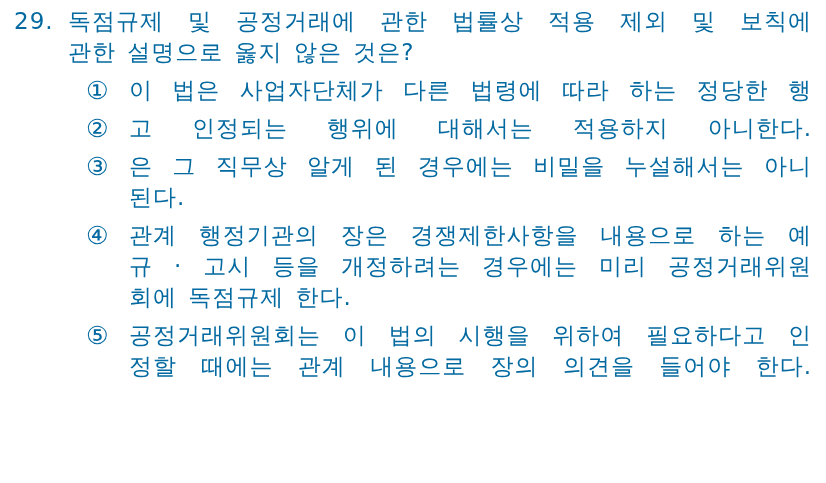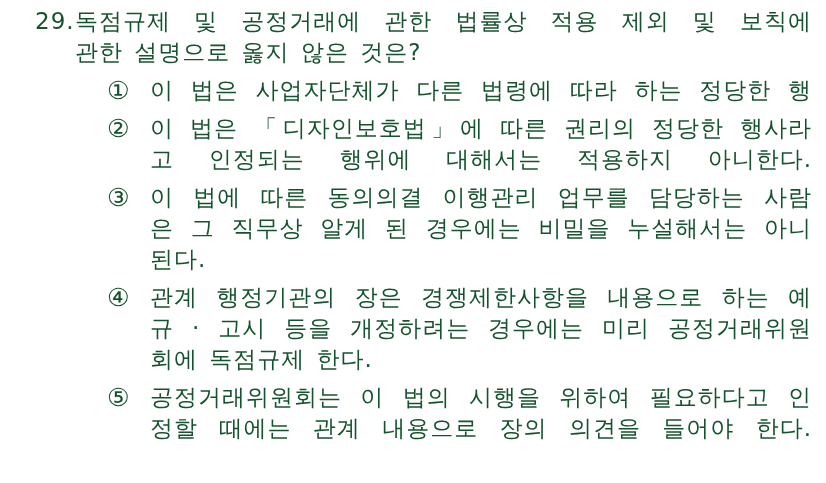--- a/index.html
+++ b/index.html
@@ -1,32 +1,32 @@
 <!DOCTYPE html>
 <html><head>
 <meta charset="utf-8">
 <style>
   html, body { margin: 0; padding: 0; background: #ffffff; }
   .page {
     position: relative;
     width: 826px;
     height: 483px;
     box-sizing: border-box;
-    padding: 6px 14px 0 35px;
+    padding: 6px 14px 0 14px;
     background: #ffffff;
-    color: #14532d;
+    color: #0369a1;
     font-family: "DejaVu Sans", sans-serif;
     font-size: 23px;
     line-height: 31px;
     letter-spacing: 1px;
     overflow: hidden;
   }
   .question { display: flex; margin-bottom: 6px; }
   .qnum { flex: 0 0 40px; width: 40px; }
-  .qtext { flex: 1; min-width: 0; }
+  .qtext { flex: 1; min-width: 0; margin-left: 14px; }
   .options { margin: 0; padding: 0; list-style: none; }
   .option { display: flex; margin-top: 7px; padding-left: 72px; }
   .marker { flex: 0 0 43px; width: 43px; font-size: 25px; }
   .otext { flex: 1; min-width: 0; }
   .line { word-spacing: 3px; }
   .just {
     text-align: justify;
     text-align-last: justify;
     text-justify: inter-word;
   }
@@ -49,29 +49,27 @@
     <li class="option">
       <span class="marker">①</span>
       <div class="otext">
         <div class="line just">이 법은 사업자단체가 다른 법령에 따라 하는 정당한 행</div>
       </div>
     </li>
 
     <li class="option">
       <span class="marker">②</span>
       <div class="otext">
-        <div class="line just">이 법은 「디자인보호법」에 따른 권리의 정당한 행사라</div>
         <div class="line just">고 인정되는 행위에 대해서는 적용하지 아니한다.</div>
       </div>
     </li>
 
     <li class="option">
       <span class="marker">③</span>
       <div class="otext">
-        <div class="line just">이 법에 따른 동의의결 이행관리 업무를 담당하는 사람</div>
         <div class="line just">은 그 직무상 알게 된 경우에는 비밀을 누설해서는 아니</div>
         <div class="line">된다.</div>
       </div>
     </li>
 
     <li class="option">
       <span class="marker">④</span>
       <div class="otext">
         <div class="line just">관계 행정기관의 장은 경쟁제한사항을 내용으로 하는 예</div>
         <div class="line just">규 · 고시 등을 개정하려는 경우에는 미리 공정거래위원</div>

